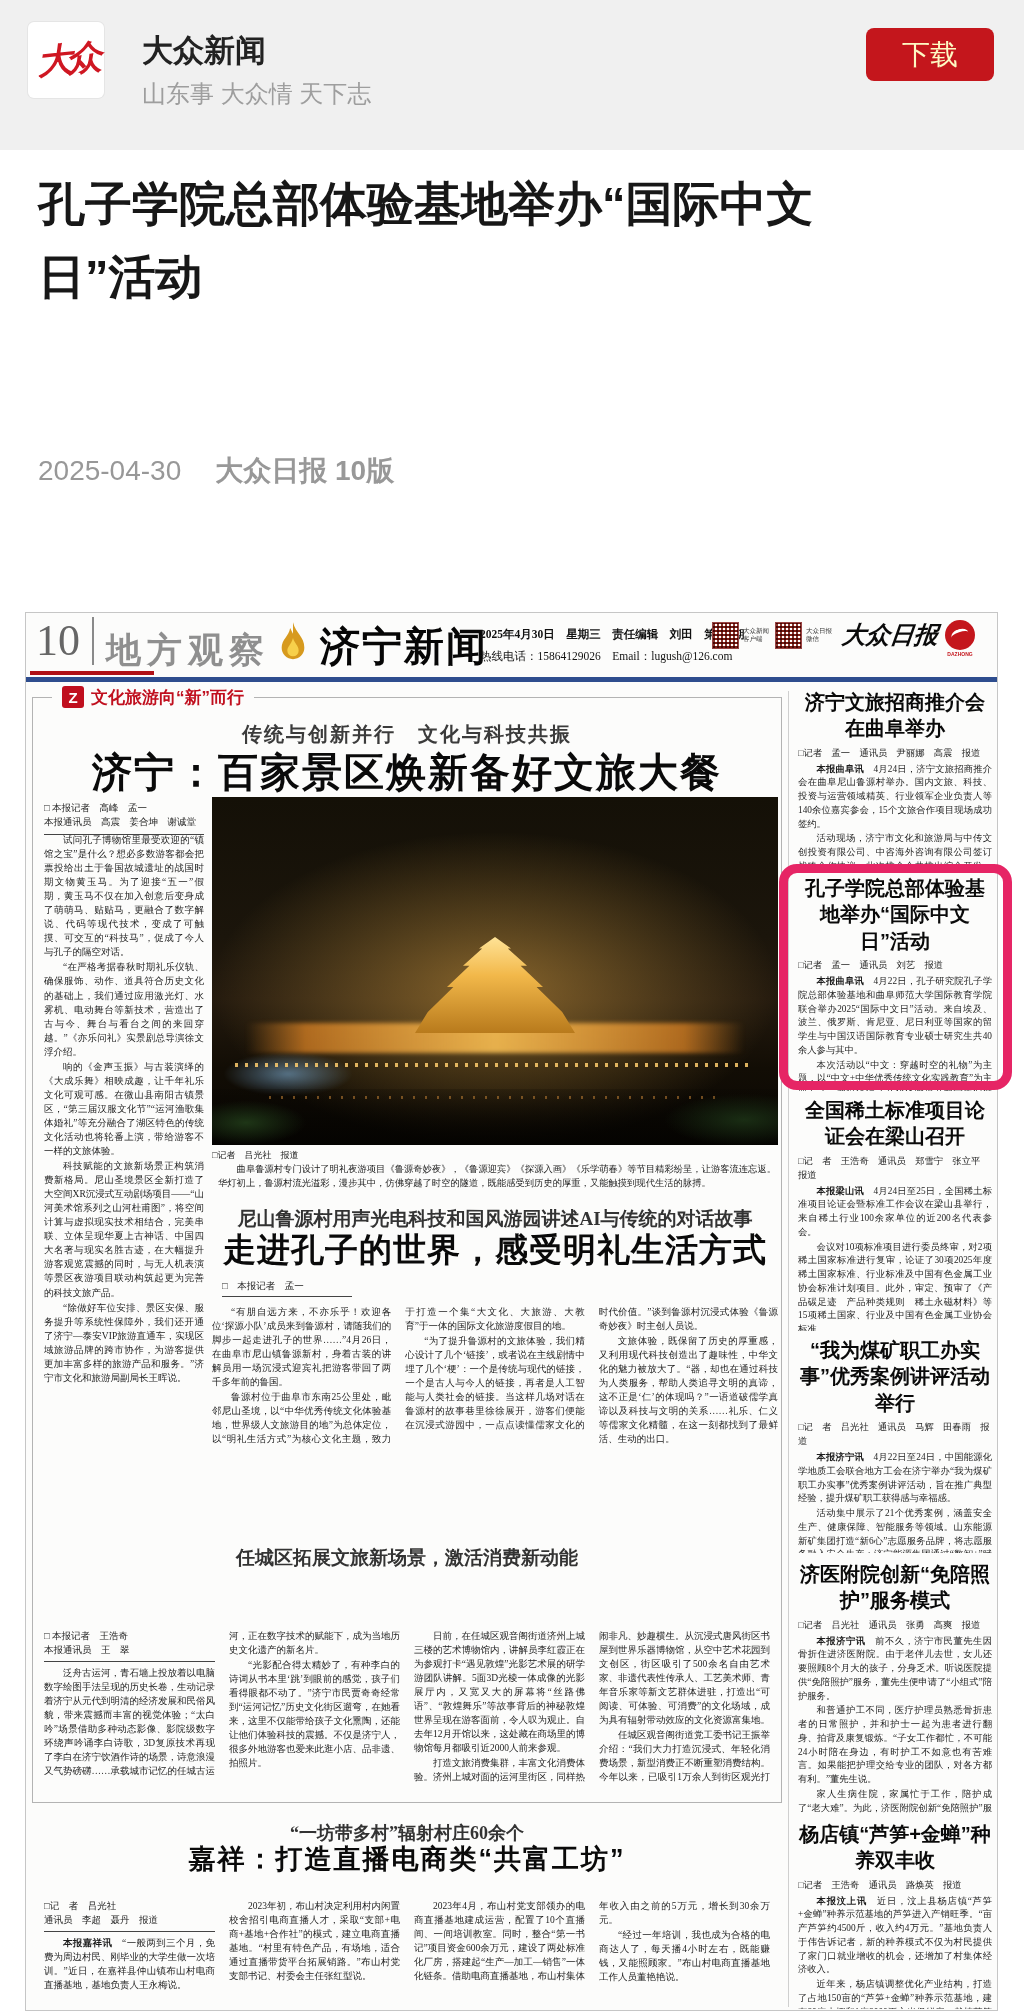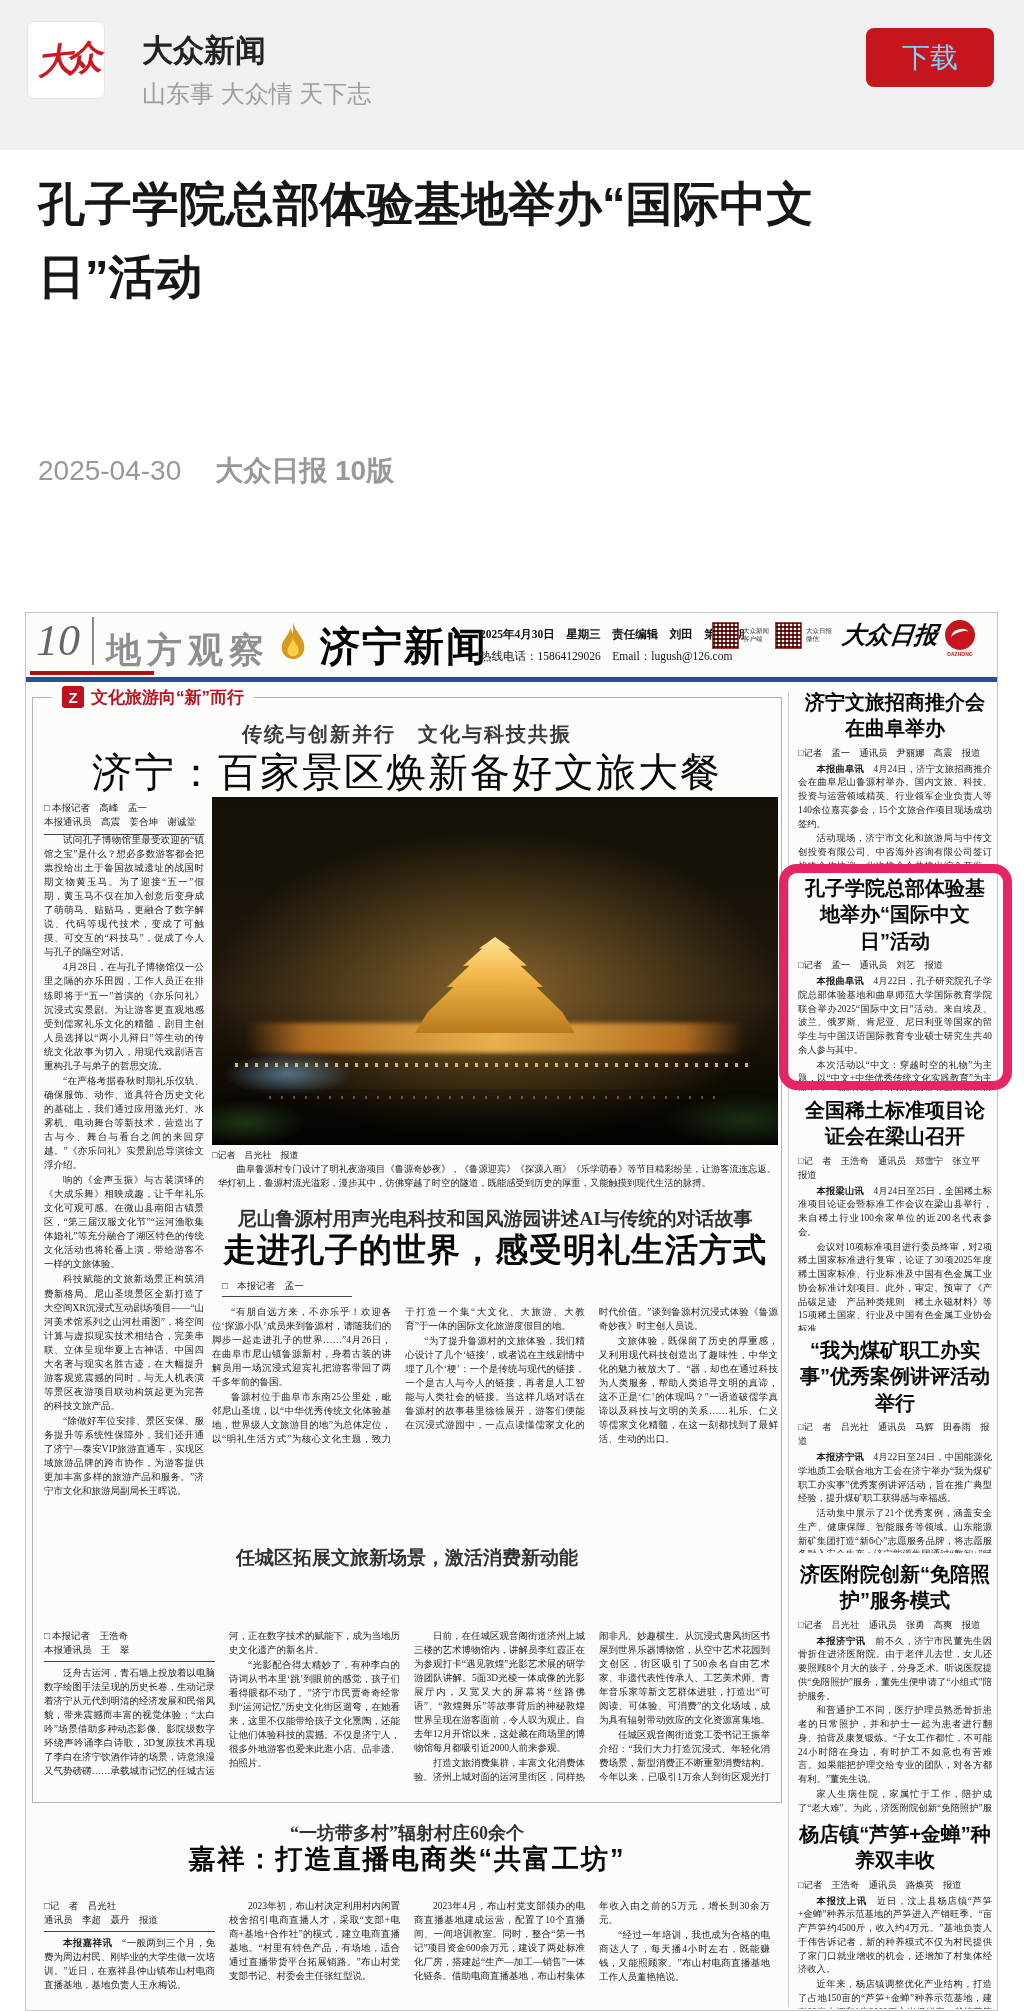--- a/index.html
+++ b/index.html
@@ -7,37 +7,37 @@
   #page { position:relative; width:1024px; height:2011px; background:#fff; overflow:hidden; }
 
   
   .app-header { position:absolute; left:0; top:0; width:1024px; height:150px; background:#f0f0f0; }
   .app-logo { position:absolute; left:28px; top:22px; width:76px; height:76px; background:#fff; border-radius:6px;
               display:flex; align-items:center; justify-content:center; box-shadow:0 0 0 1px #e5e5e5; }
   .app-logo span { font-family:"Liberation Serif", serif; font-style:italic; font-weight:900; font-size:34px;
                    color:#cf1722; letter-spacing:-6px; transform:rotate(-6deg) scaleX(1.05); }
   .app-name { position:absolute; left:142px; top:30px; font-size:31px; font-weight:700; color:#222; }
   .app-tagline { position:absolute; left:142px; top:78px; font-size:24px; color:#9e9e9e; }
-  .download-btn { position:absolute; right:30px; top:28px; width:128px; height:59px; background:#c4161c; color:#7dd3fc;
+  .download-btn { position:absolute; right:30px; top:28px; width:128px; height:53px; background:#c4161c; color:#fef9c3;
                   border-radius:8px; font-size:28px; display:flex; align-items:center; justify-content:center; cursor:pointer; }
 
   
   .article-title { position:absolute; left:38px; top:168px; width:845px; font-size:47px; line-height:1.55;
                    font-weight:700; color:#171717; }
   .article-meta { position:absolute; left:38px; top:452px; font-size:28px; color:#989898; }
   .article-meta .src { margin-left:34px;font-weight:bold; }
 
   
   .newspaper { position:absolute; left:25px; top:612px; width:973px; height:1399px; background:#fcfcfb;
                border:1px solid #c6c6c6; }
   .np-abs { position:absolute; }
 
   
   .np-pageno { left:10px; top:4px; font-family:"Liberation Serif", serif; font-size:44px; color:#666;
-               padding-right:12px; border-right:2px solid #8a8a8a; line-height:1.1;font-style:italic; }
+               padding-right:12px; border-right:2px solid #8a8a8a; line-height:1.1; }
   .np-redline { left:4px; top:58px; width:124px; height:4px; background:#b01116; }
   .np-section { left:80px; top:14px; font-size:35px; font-weight:700; color:#8f8f8f; letter-spacing:6px; }
   .np-flame { left:250px; top:8px; width:34px; height:48px; }
   .np-masthead { left:294px; top:6px; font-size:40px; font-weight:900; color:#060606; letter-spacing:2px; }
   .np-info1 { left:454px; top:14px; font-family:"Liberation Serif", serif; font-size:11.5px; color:#111; font-weight:700; }
   .np-info2 { left:454px; top:36px; font-family:"Liberation Serif", serif; font-size:11.5px; color:#111; }
   .np-qrrow { left:686px; top:6px; display:flex; align-items:center; gap:4px; }
   .qr { width:27px; height:27px; border:1px solid #944; background:
         repeating-linear-gradient(0deg,#7e1d15 0 2px,#fff 2px 4px),
         repeating-linear-gradient(90deg,rgba(126,29,21,.9) 0 2px,rgba(255,255,255,.9) 2px 4px);
@@ -54,21 +54,21 @@
 
   
   .feature-box { left:6px; top:84px; width:750px; height:1106px; border:1px solid #b3b3b3; }
   .np-tag { left:26px; top:72px; height:24px; background:#fcfcfb; display:flex; align-items:center; gap:7px; padding:0 10px; z-index:2; }
   .z-icon { width:22px; height:22px; background:#c00f1e; border-radius:3px; color:#fff; font-weight:900; font-size:15px;
             display:flex; align-items:center; justify-content:center; }
   .np-tag span.t { font-size:17px; font-weight:800; color:#c00f1e; }
 
   .k1 { left:6px; top:108px; width:750px; text-align:center; font-family:"Liberation Serif", serif;
         font-size:20px; font-weight:700; color:#3b3b3b; letter-spacing:2px; }
-  .h1 { left:6px; top:132px; width:750px; text-align:center; font-size:40px; font-weight:400; color:#0a0a0a; letter-spacing:2px; }
+  .h1 { left:6px; top:132px; width:750px; text-align:center; font-size:40px; font-weight:700; color:#0a0a0a; letter-spacing:2px; }
 
   .np-byline { font-family:"Liberation Serif", serif; font-size:9.5px; color:#222; line-height:1.5; }
   .lead-byline { left:18px; top:188px; width:160px; border-bottom:1px solid #444; padding-bottom:4px; }
   .lead-body { left:18px; top:220px; width:160px; height:704px; overflow:hidden; }
 
   .np-p { font-family:"Liberation Serif", serif; font-size:9.5px; line-height:1.48; color:#1d1d1d;
           text-align:justify; text-indent:2em; margin-bottom:1px; }
   .np-p b { font-weight:700; }
 
   
@@ -177,21 +177,20 @@
     </div>
 
     <div class="np-abs k1">传统与创新并行　文化与科技共振</div>
     <div class="np-abs h1">济宁：百家景区焕新备好文旅大餐</div>
     <div class="np-abs np-byline lead-byline">
       <div>□ 本报记者　高峰　孟一</div>
       <div>本报通讯员　高震　姜合坤　谢诚堂</div>
     </div>
     <div class="np-abs lead-body">
       <p class="np-p">试问孔子博物馆里最受欢迎的“镇馆之宝”是什么？想必多数游客都会把票投给出土于鲁国故城遗址的战国时期文物黄玉马。为了迎接“五一”假期，黄玉马不仅在加入创意后变身成了萌萌马、贴贴马，更融合了数字解说、代码等现代技术，变成了可触摸、可交互的“科技马”，促成了今人与孔子的隔空对话。</p>
-      <p class="np-p">4月28日，在与孔子博物馆仅一公里之隔的亦乐田园，工作人员正在排练即将于“五一”首演的《亦乐问礼》沉浸式实景剧。为让游客更直观地感受到儒家礼乐文化的精髓，剧目主创人员选择以“两小儿辩日”等生动的传统文化故事为切入，用现代戏剧语言重构孔子与弟子的哲思交流。</p>
       <p class="np-p">“在严格考据春秋时期礼乐仪轨、确保服饰、动作、道具符合历史文化的基础上，我们通过应用激光灯、水雾机、电动舞台等新技术，营造出了古与今、舞台与看台之间的来回穿越。”《亦乐问礼》实景剧总导演徐文浮介绍。</p>
       <p class="np-p">响的《金声玉振》与古装演绎的《大成乐舞》相映成趣，让千年礼乐文化可观可感。在微山县南阳古镇景区，“第三届汉服文化节”“运河渔歌集体婚礼”等充分融合了湖区特色的传统文化活动也将轮番上演，带给游客不一样的文旅体验。</p>
       <p class="np-p">科技赋能的文旅新场景正构筑消费新格局。尼山圣境景区全新打造了大空间XR沉浸式互动剧场项目——“山河美术馆系列之山河杜甫图”，将空间计算与虚拟现实技术相结合，完美串联、立体呈现华夏上古神话、中国四大名著与现实名胜古迹，在大幅提升游客观览震撼的同时，与无人机表演等景区夜游项目联动构筑起更为完善的科技文旅产品。</p>
       <p class="np-p">“除做好车位安排、景区安保、服务提升等系统性保障外，我们还开通了济宁—泰安VIP旅游直通车，实现区域旅游品牌的跨市协作，为游客提供更加丰富多样的旅游产品和服务。”济宁市文化和旅游局副局长王晖说。</p>
     </div>
 
     <div class="np-abs photo">
       <div class="ph-blue"></div>
       <div class="ph-wall"></div>
       <div class="ph-lights"></div>

